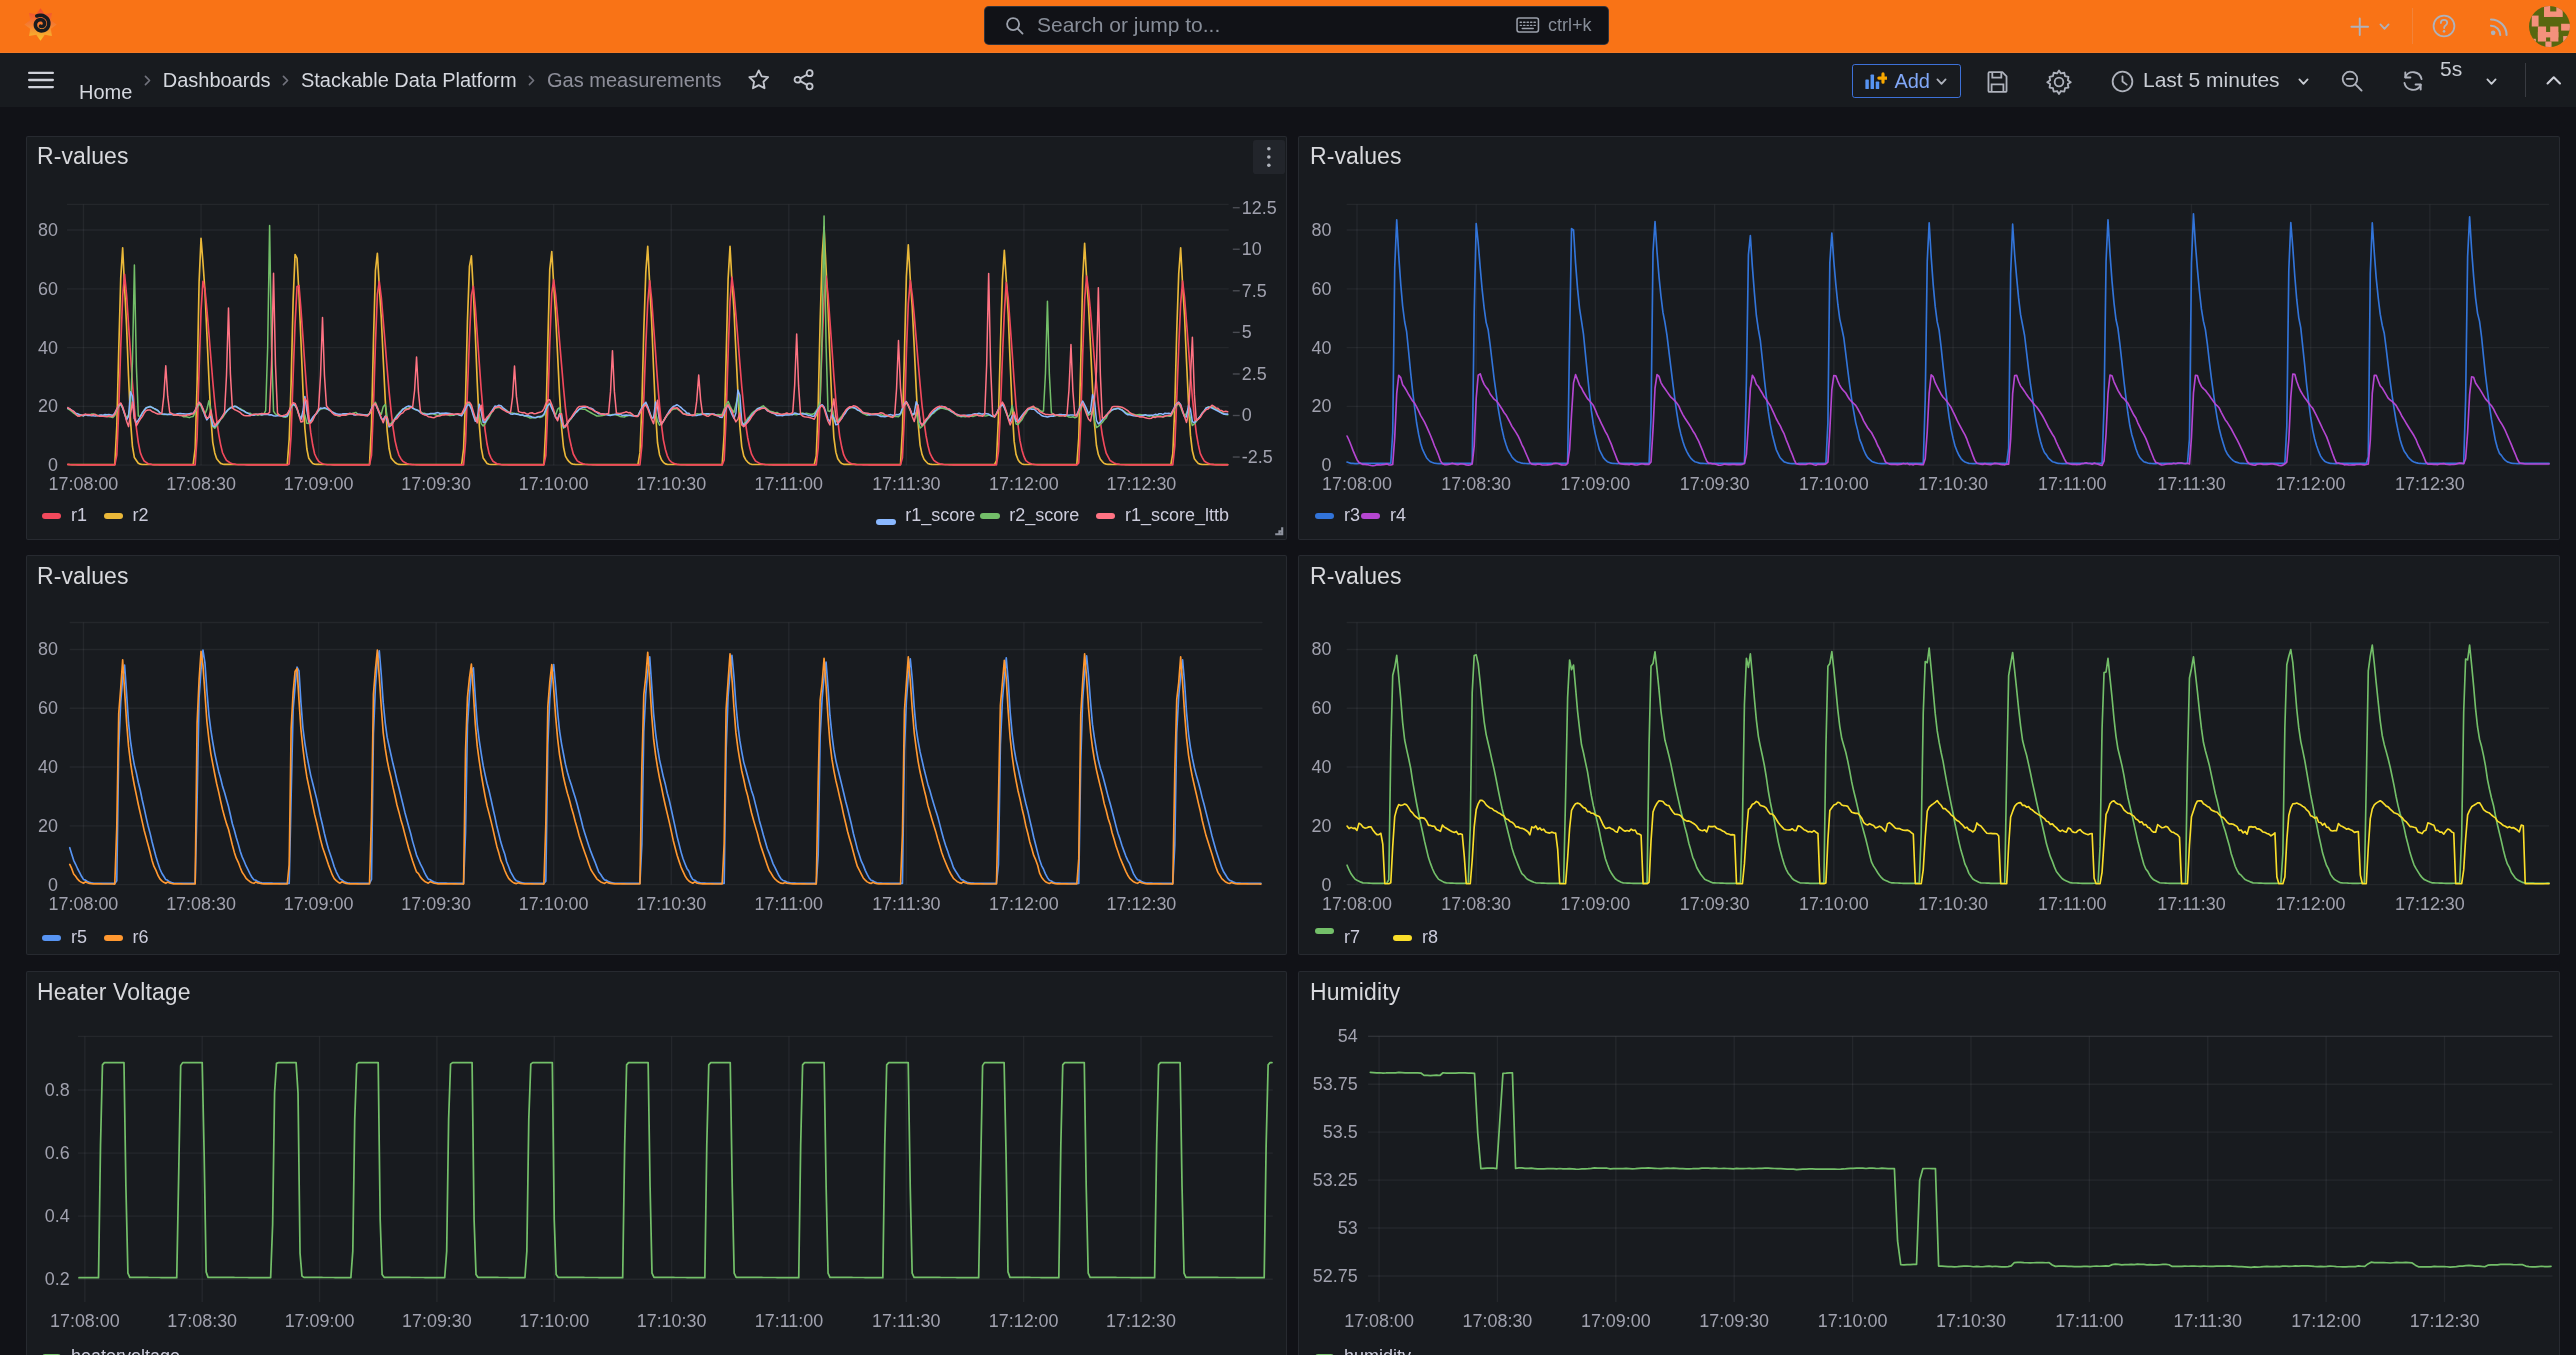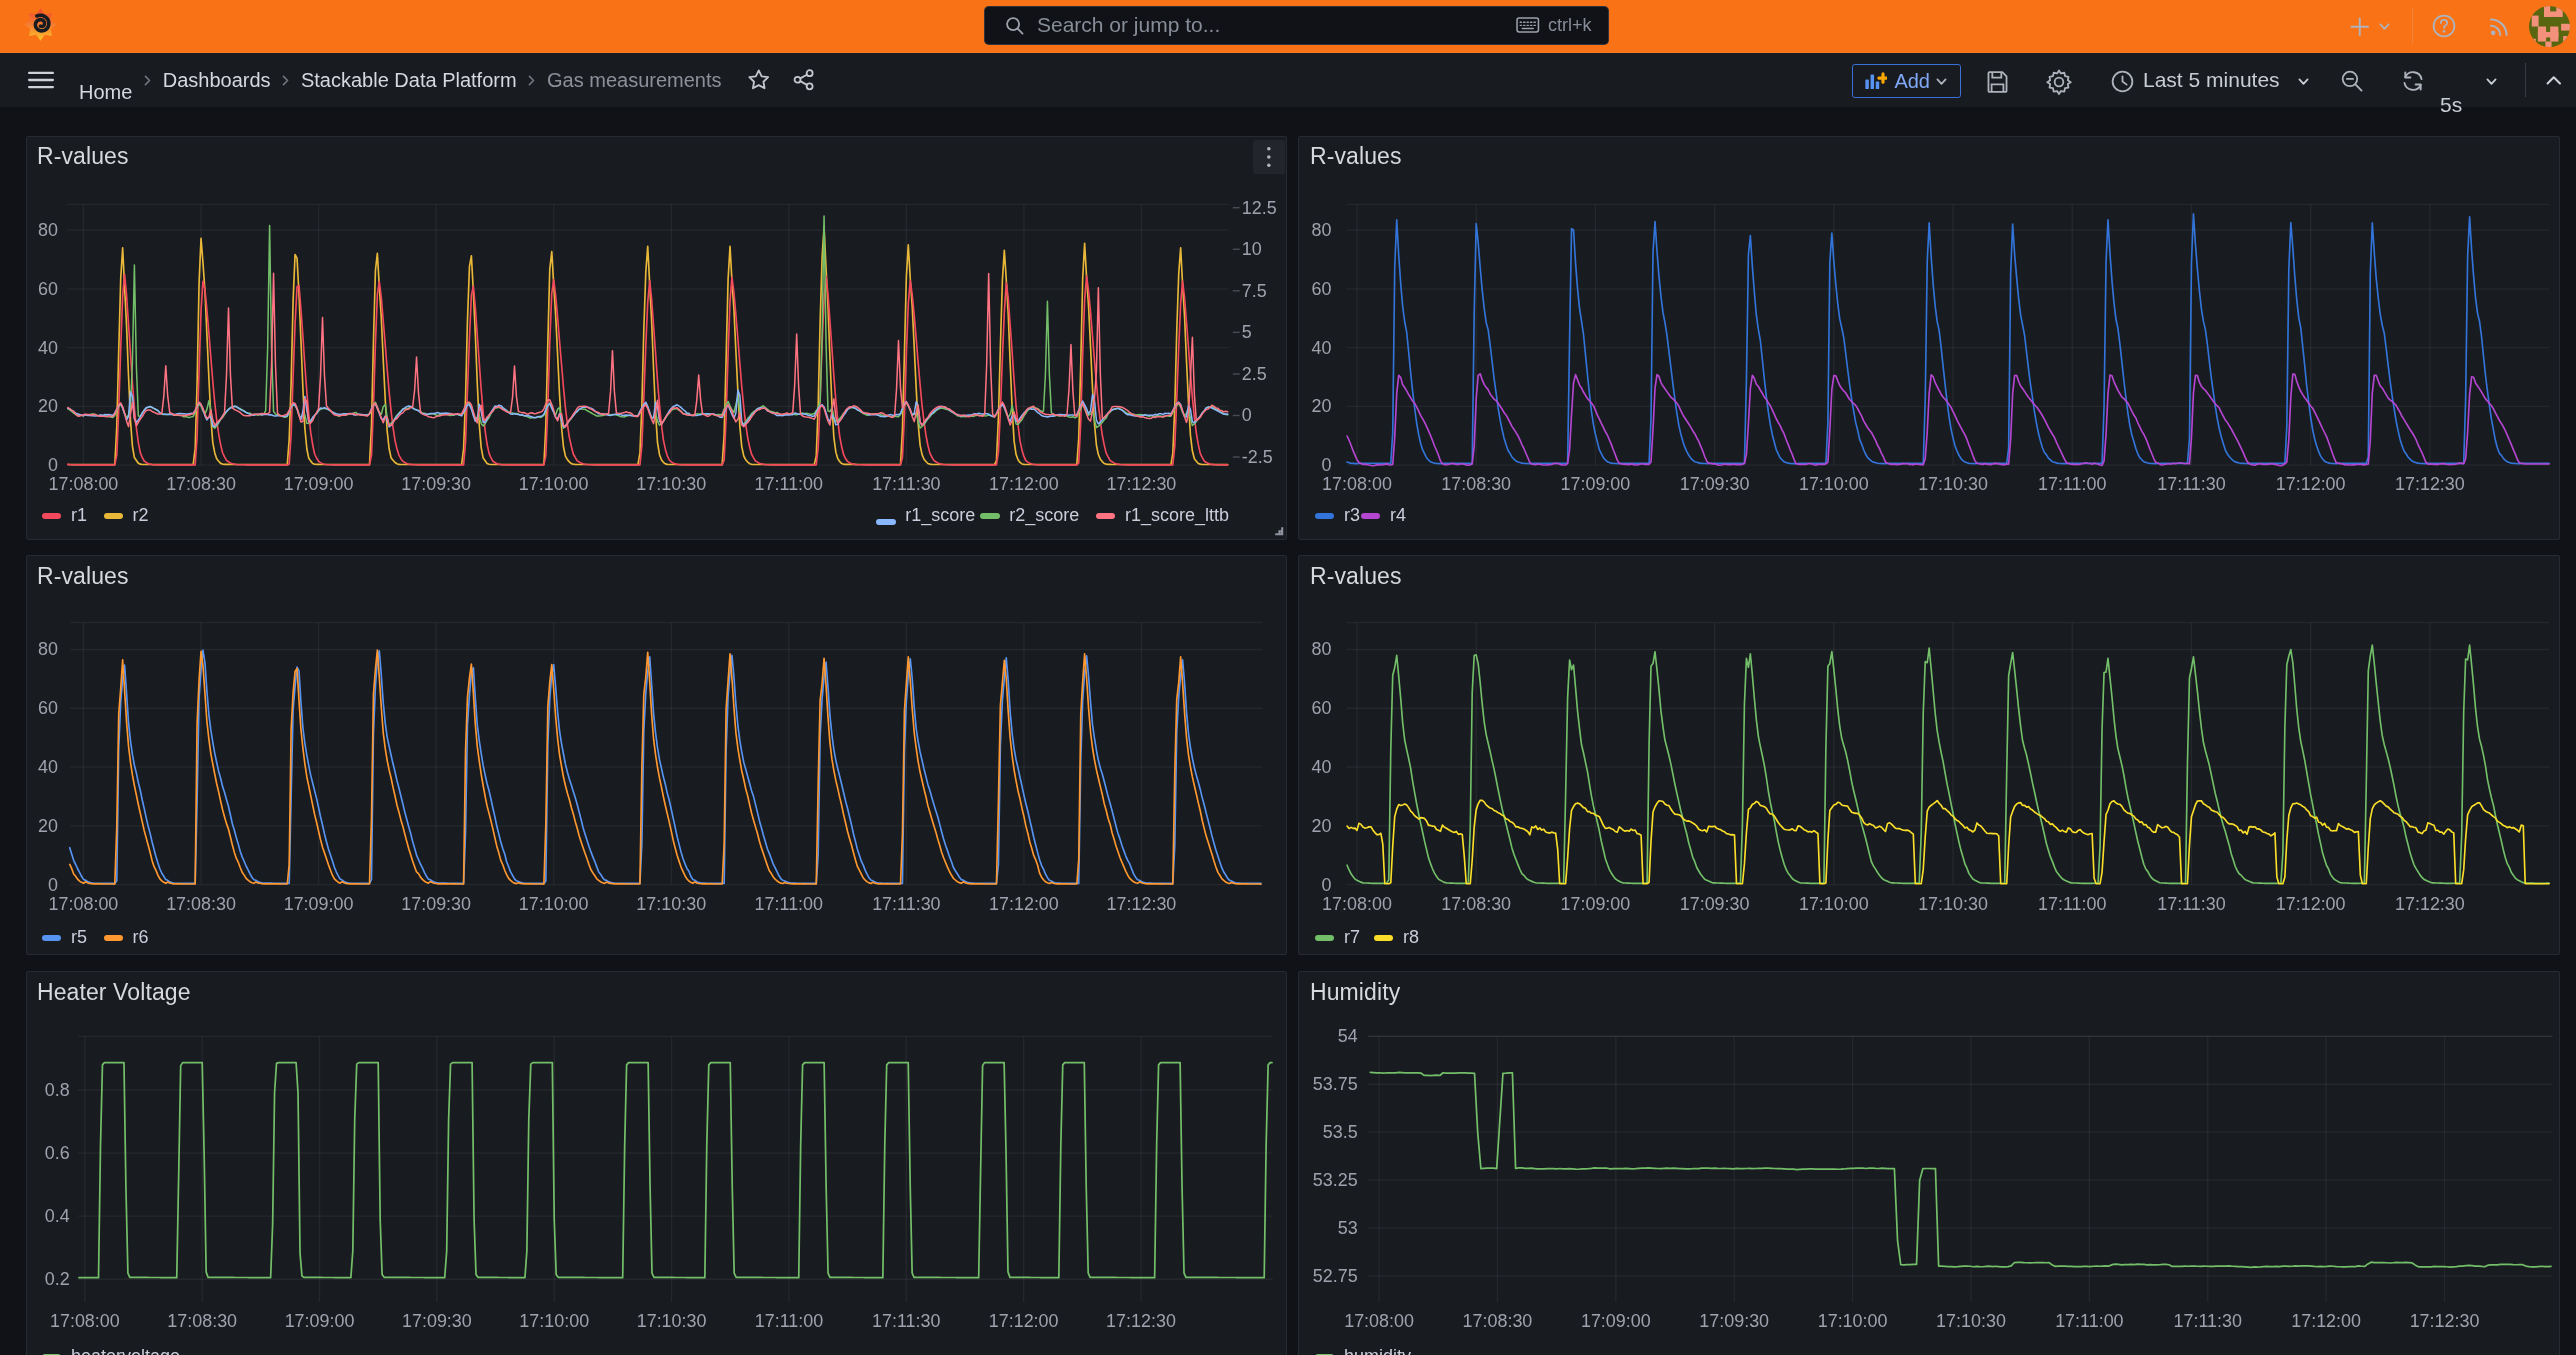--- a/index.html
+++ b/index.html
@@ -174,21 +174,21 @@
           <path d="M24 24 L33 33" stroke="#AEB2BC" stroke-width="2.8" stroke-linecap="round"></path>
         </svg>
       </div>
   <div style="position:absolute;left:2400px;top:14.5px">
         <svg width="26" height="26" viewBox="0 0 38 38" style="">
           <path d="M31.5 16.2 a12.6 12.6 0 0 0 -23.8 -2.8 M6.5 21.8 a12.6 12.6 0 0 0 23.8 2.8" fill="none" stroke="#AEB2BC" stroke-width="2.8" stroke-linecap="round"></path>
 <path d="M7.8 6.5 v7.4 h7.4" fill="none" stroke="#AEB2BC" stroke-width="2.8" stroke-linecap="round" stroke-linejoin="round"></path>
 <path d="M30.2 31.5 v-7.4 h-7.4" fill="none" stroke="#AEB2BC" stroke-width="2.8" stroke-linecap="round" stroke-linejoin="round"></path>
         </svg>
       </div>
-  <div style="position:absolute;left:2440px;top:10px;height:54px;display:flex;align-items:flex-end">
+  <div style="position:absolute;left:2440px;top:4px;height:54px;display:flex;align-items:flex-start">
         <span style="color:#C9CDD4;font-size:21px">5s</span>
       </div>
   <div style="position:absolute;left:2484px;top:21px">
         <svg width="15" height="15" viewBox="0 0 22 22" style="">
           <path d="M5 8 L11 14.5 L17 8" stroke="#C9CDD4" stroke-width="2.6" fill="none" stroke-linecap="round" stroke-linejoin="round"></path>
         </svg>
       </div>
   <div style="position:absolute;left:2525px;top:9.7px;width:1.4px;height:34px;background:rgba(204,204,220,0.18)"></div>
   <div style="position:absolute;left:2542px;top:16px">
         <svg width="23.5" height="23.5" viewBox="0 0 34 34" style="">
@@ -246,21 +246,21 @@
       <div style="display:flex;align-items:center;margin-right:16.6px">
         <span style="width:19.3px;height:6.2px;border-radius:3.4px;background:#5794F2;margin-right:9.7px"></span>
         <span style="color:#CCCCDC;font-size:18px;line-height:19.3px">r5</span>
       </div>
       <div style="display:flex;align-items:center;margin-right:16.6px">
         <span style="width:19.3px;height:6.2px;border-radius:3.4px;background:#FF9830;margin-right:9.7px"></span>
         <span style="color:#CCCCDC;font-size:18px;line-height:19.3px">r6</span>
       </div>
     </div>
     <div style="position:absolute;left:1315px;top:928px;display:flex;align-items:center;">
-      <div style="display:flex;align-items:center;margin-right:14px">
+      <div style="display:flex;align-items:flex-start;margin-right:33px">
         <span style="width:19.3px;height:6.2px;border-radius:3.4px;background:#73BF69;margin-right:9.7px"></span>
         <span style="color:#CCCCDC;font-size:18px;line-height:19.3px">r7</span>
       </div>
       <div style="display:flex;align-items:center;margin-right:16.6px">
         <span style="width:19.3px;height:6.2px;border-radius:3.4px;background:#FADE2A;margin-right:9.7px"></span>
         <span style="color:#CCCCDC;font-size:18px;line-height:19.3px">r8</span>
       </div>
     </div>
     <div style="position:absolute;left:42px;top:1347px;display:flex;align-items:center;">
       <div style="display:flex;align-items:center;margin-right:16.6px">

